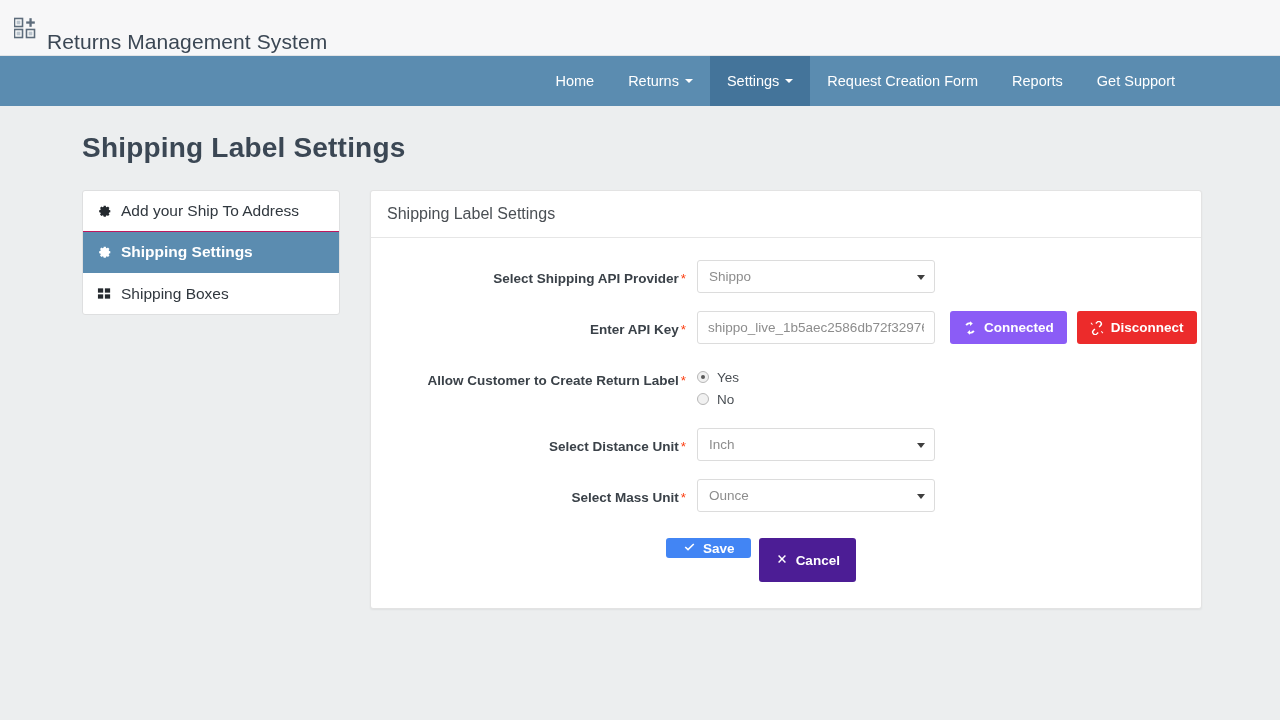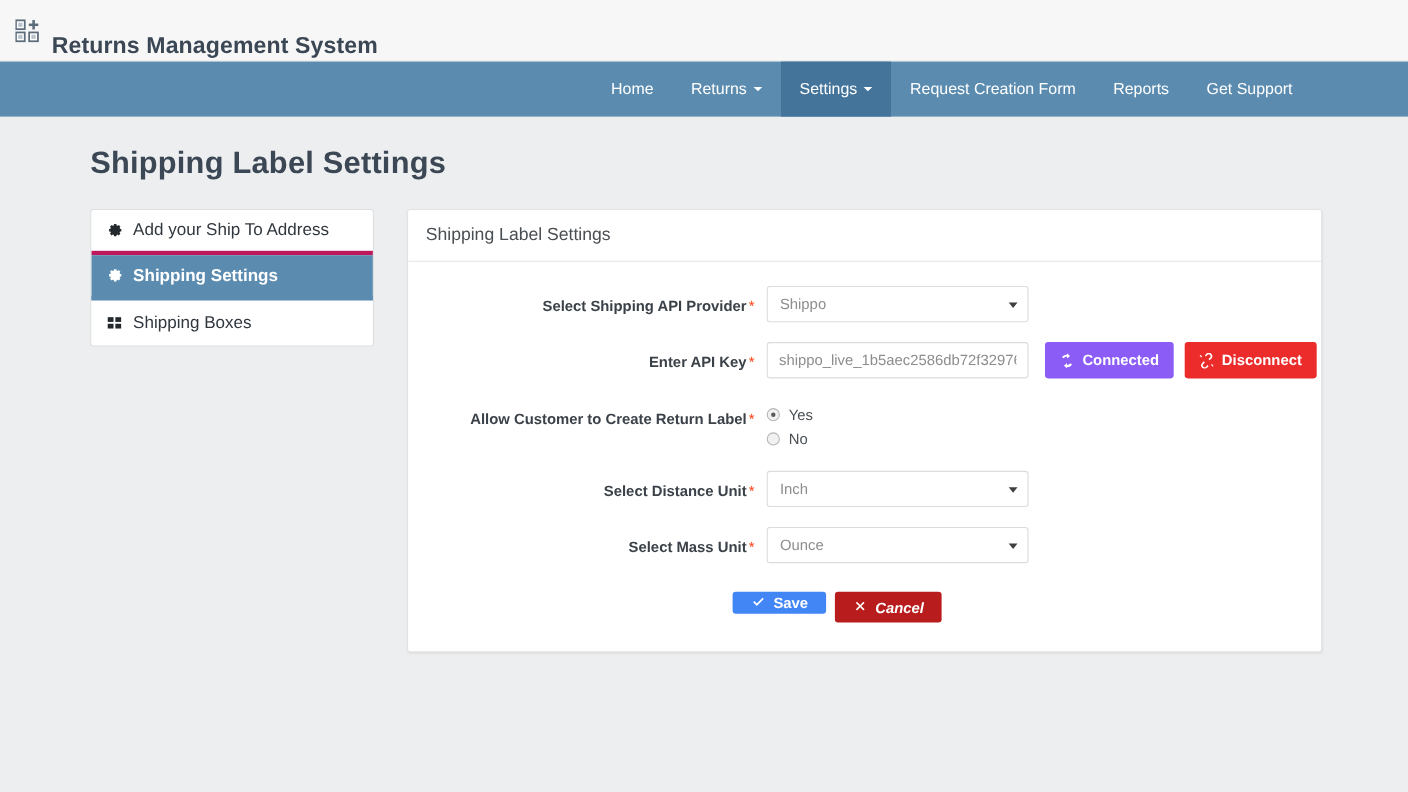--- a/index.html
+++ b/index.html
@@ -21,21 +21,21 @@
     padding: 0 0 0 14px;
   }
   .brand {
     display: flex;
     align-items: center;
     gap: 11px;
   }
   .brand-title {
     font-size: 21px;
     color: #3b4754;
-    font-weight: 700;
+    font-weight: 400;
     letter-spacing: .1px;
     margin-top: 28px;
   }
   .logo-icon { width: 22px; height: 22px; position: relative; display:block; }
 
   
   .navbar {
     height: 50px;
     background: #5b8cb0;
     display: flex;
@@ -87,21 +87,21 @@
     flex: 0 0 auto;
   }
   .side-item {
     display: flex;
     align-items: center;
     gap: 9px;
     height: 41px;
     padding: 0 14px;
     font-size: 15.5px;
     color: #30373e;
-    border-bottom: 4px solid #be185d;
+    border-bottom: 1px solid #be185d;
     cursor: pointer;
   }
   .side-item:last-child { border-bottom: none; }
   .side-item.active {
     background: #5b8cb0;
     color: #ffffff;
     font-weight: bold;
     border-bottom-color: #5b8cb0;
   }
   .side-ico { width: 15px; height: 15px; flex: 0 0 auto; display:block; }
@@ -229,21 +229,21 @@
   }
 
   .actions {
     display: flex;
     justify-content: center;
     gap: 8px;
     margin-top: 26px;
     padding-right: 50px;
   }
   .btn-save { background: #4285f4; padding: 0 16px; height: 20px; }
-  .btn-cancel { background: #b91c1c; padding: 0 16px; height: 28px; font-style: italic; }
+  .btn-cancel { background: #4c1d95; padding: 0 16px; height: 44px; }
 </style>
 </head>
 <body>
 
 <div class="topbar">
   <div class="brand">
     <span class="logo-icon">
       <svg viewBox="0 0 22 22" width="22" height="22">
         <rect x="0.5" y="1.5" width="8" height="8" fill="#fff" stroke="#5d6c7b" stroke-width="1.6"></rect>
         <rect x="2.6" y="3.6" width="3.8" height="3.8" fill="#b9c3cc"></rect>

